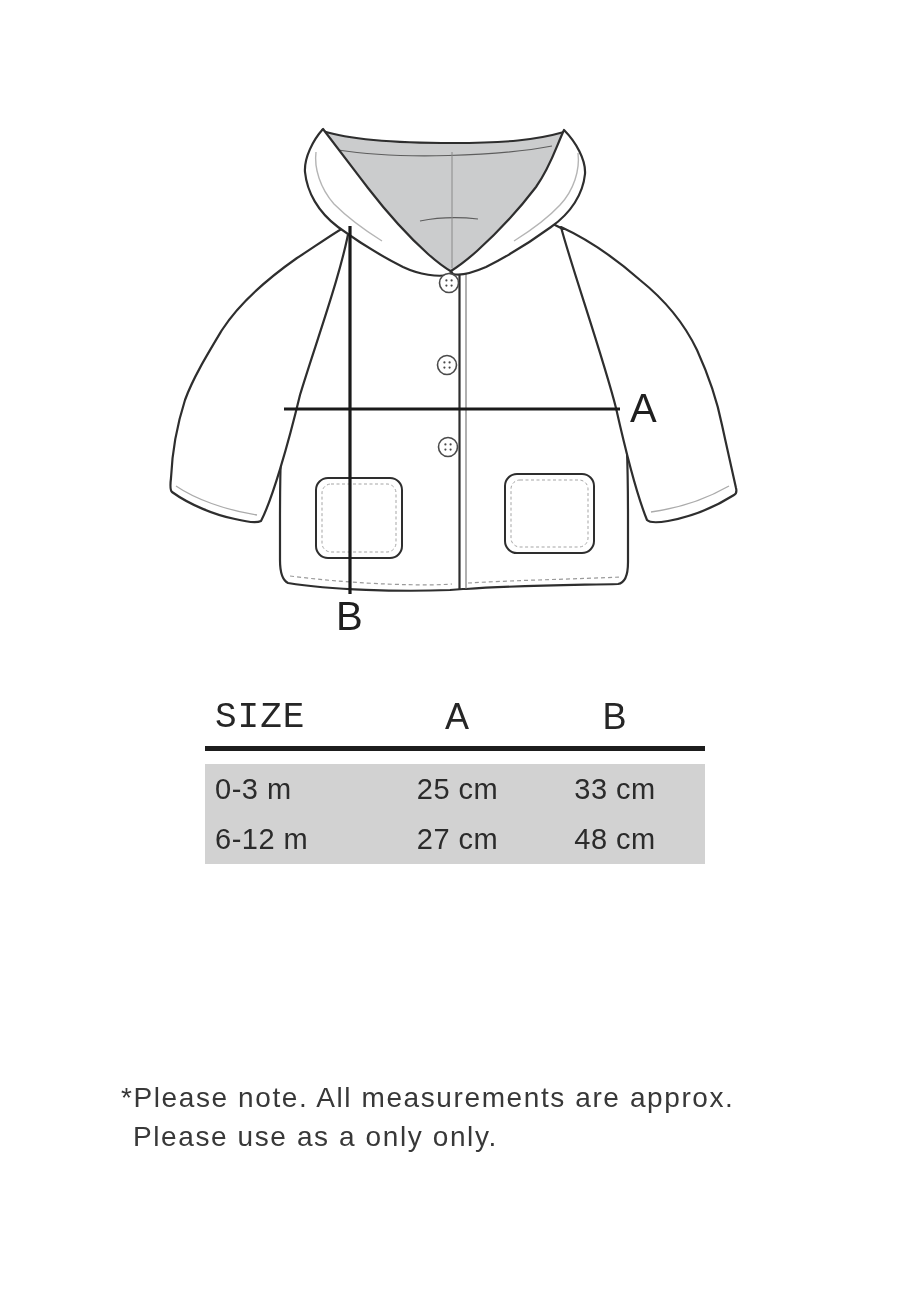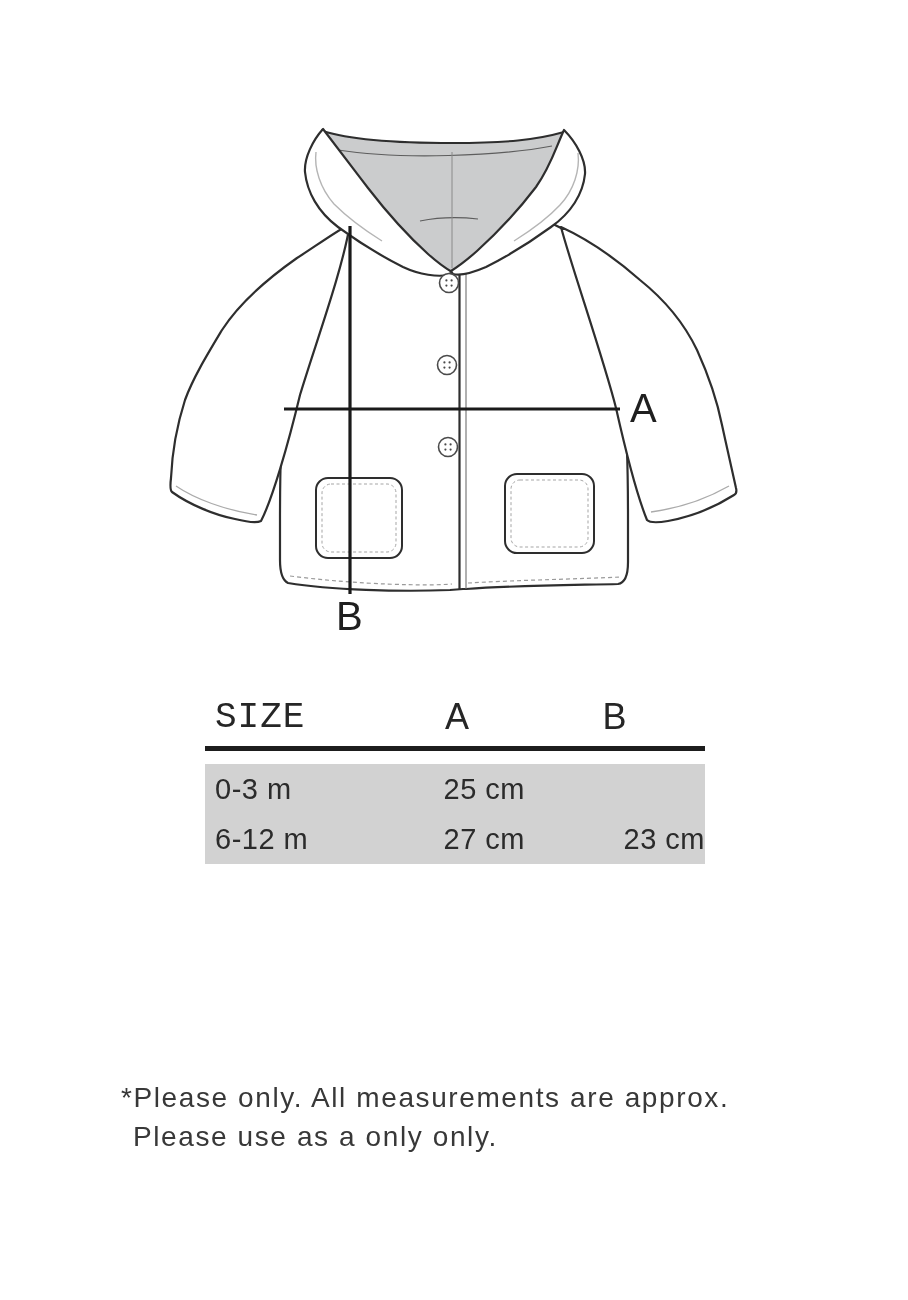--- a/index.html
+++ b/index.html
@@ -18,21 +18,21 @@
   }
   .tbl-header .h-size { text-align:left; padding-left:10px;font-family:Liberation Mono, monospace; }
   .tbl-header .h-a, .tbl-header .h-b { text-align:center; }
   .tbl-rule { height:5px; background:#1d1d1d; margin-top:8px; }
   .tbl-body { margin-top:13px; }
   .tbl-row {
     display:grid; grid-template-columns:185px 135px 180px;
     align-items:center; height:50px; font-size:29px; letter-spacing:0.5px; color:#2b2b2b;
   }
   .tbl-row .c-size { text-align:left; padding-left:10px; }
-  .tbl-row .c-a, .tbl-row .c-b { text-align:right; }
+  .tbl-row .c-a, .tbl-row .c-b { text-align:center; }
   .row-gray { background:#d2d2d2; }
 
   
   .footnote {
     position:absolute; left:121px; top:1078px;
     font-size:28px; line-height:39px; letter-spacing:1.6px; color:#383838;
   }
   .footnote .fn2 { margin-left:12px; }
 </style>
 </head>
@@ -166,27 +166,28 @@
     <div class="tbl-header">
       <div class="h-size">SIZE</div>
       <div class="h-a">A</div>
       <div class="h-b">B</div>
     </div>
     <div class="tbl-rule"></div>
     <div class="tbl-body">
       <div class="tbl-row row-gray">
         <div class="c-size">0-3 m</div>
         <div class="c-a">25 cm</div>
+        <div class="c-b">33 cm</div>
       </div>
       <div class="tbl-row row-gray">
         <div class="c-size">6-12 m</div>
         <div class="c-a">27 cm</div>
-        <div class="c-b">23 cm</div>
+        <div class="c-b">48 cm</div>
       </div>
     </div>
   </div>
 
   <div class="footnote">
-    <div class="fn1">*Please only. All measurements are approx.</div>
+    <div class="fn1">*Please note. All measurements are approx.</div>
     <div class="fn2">Please use as a only only.</div>
   </div>
 
 </div>
 
 </body></html>

